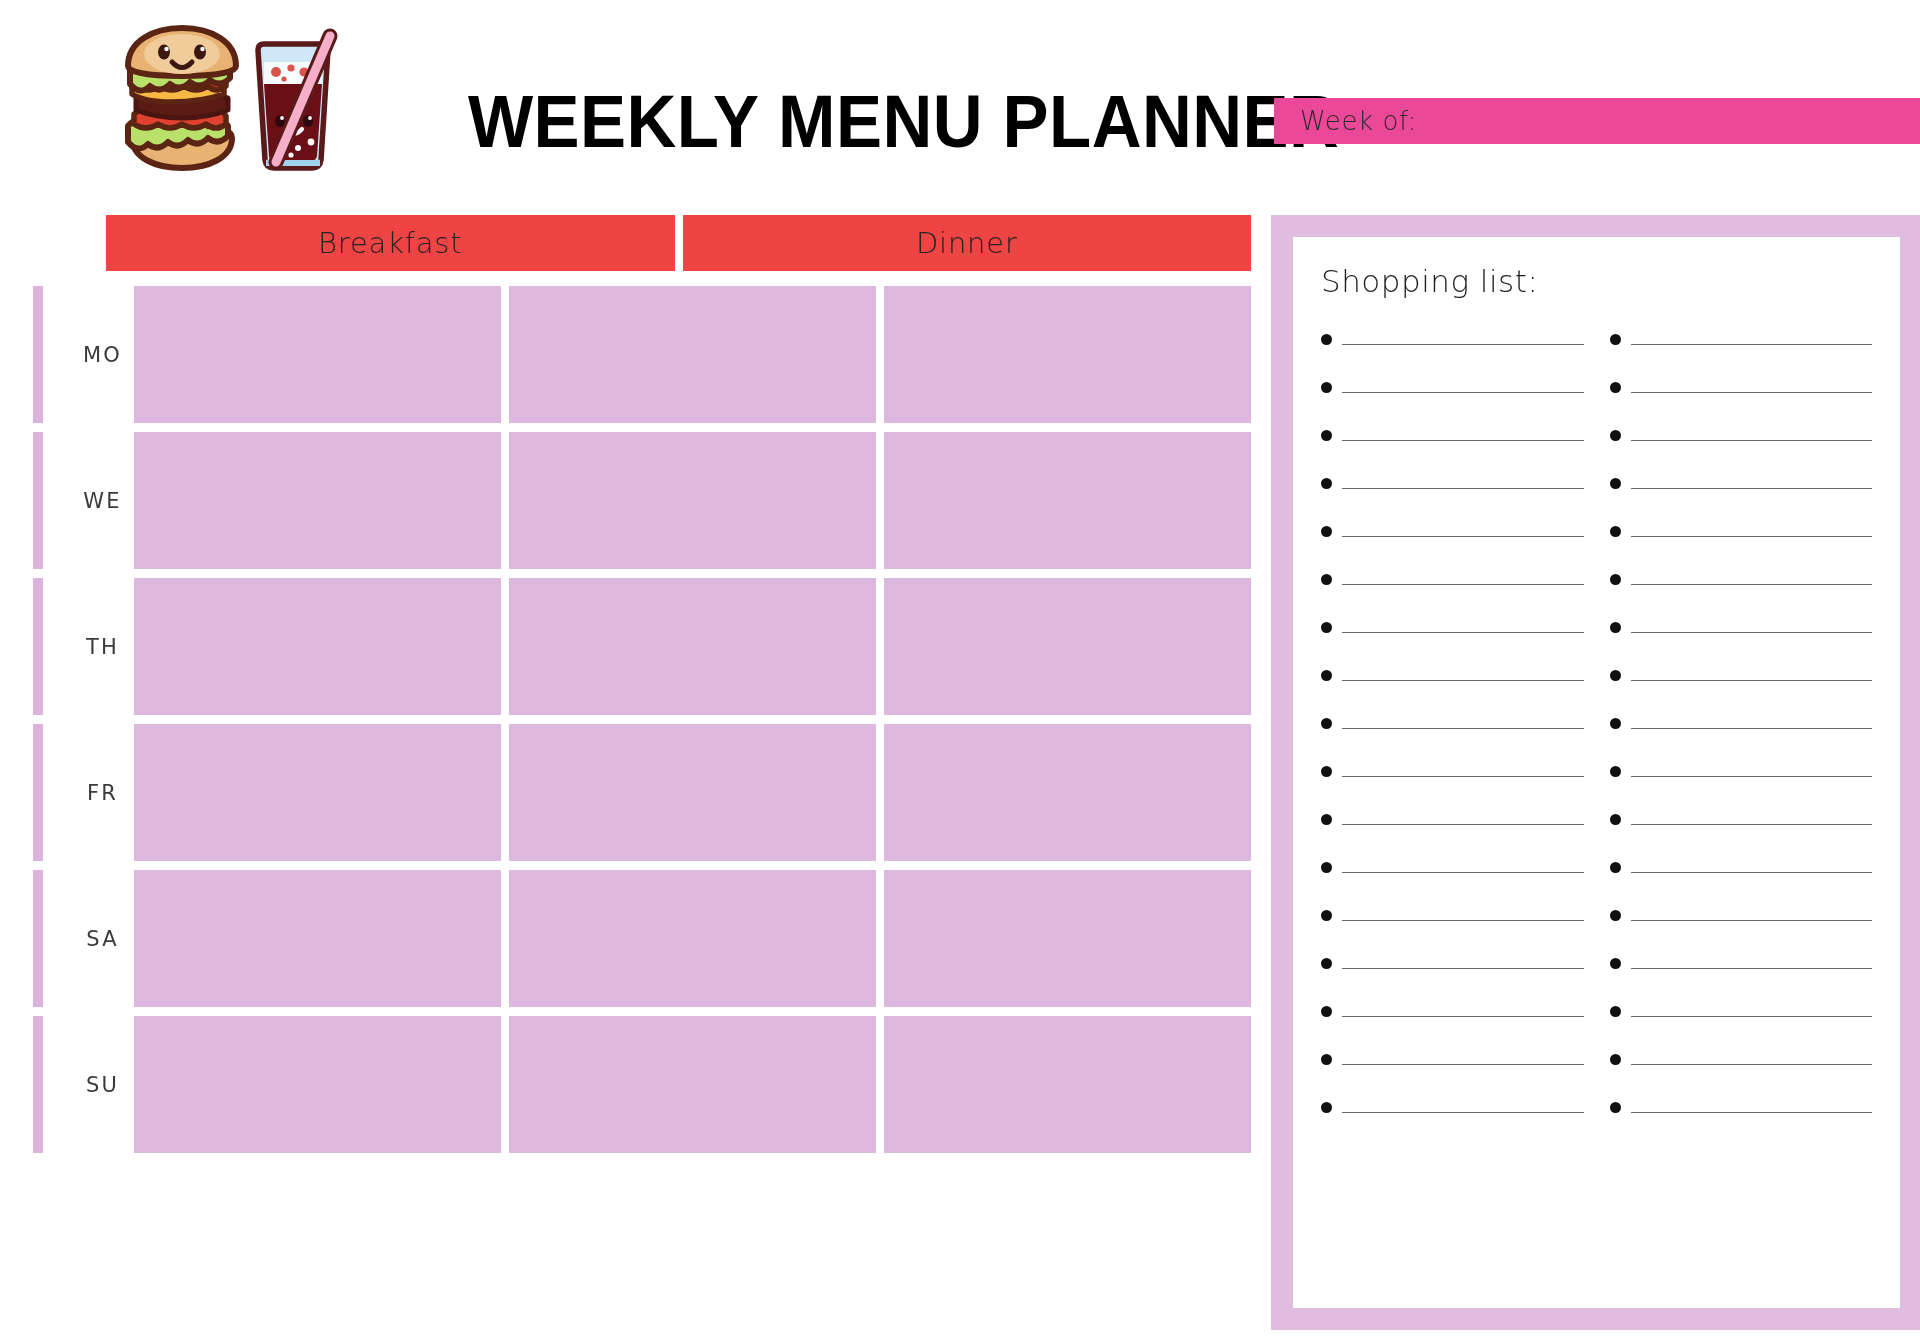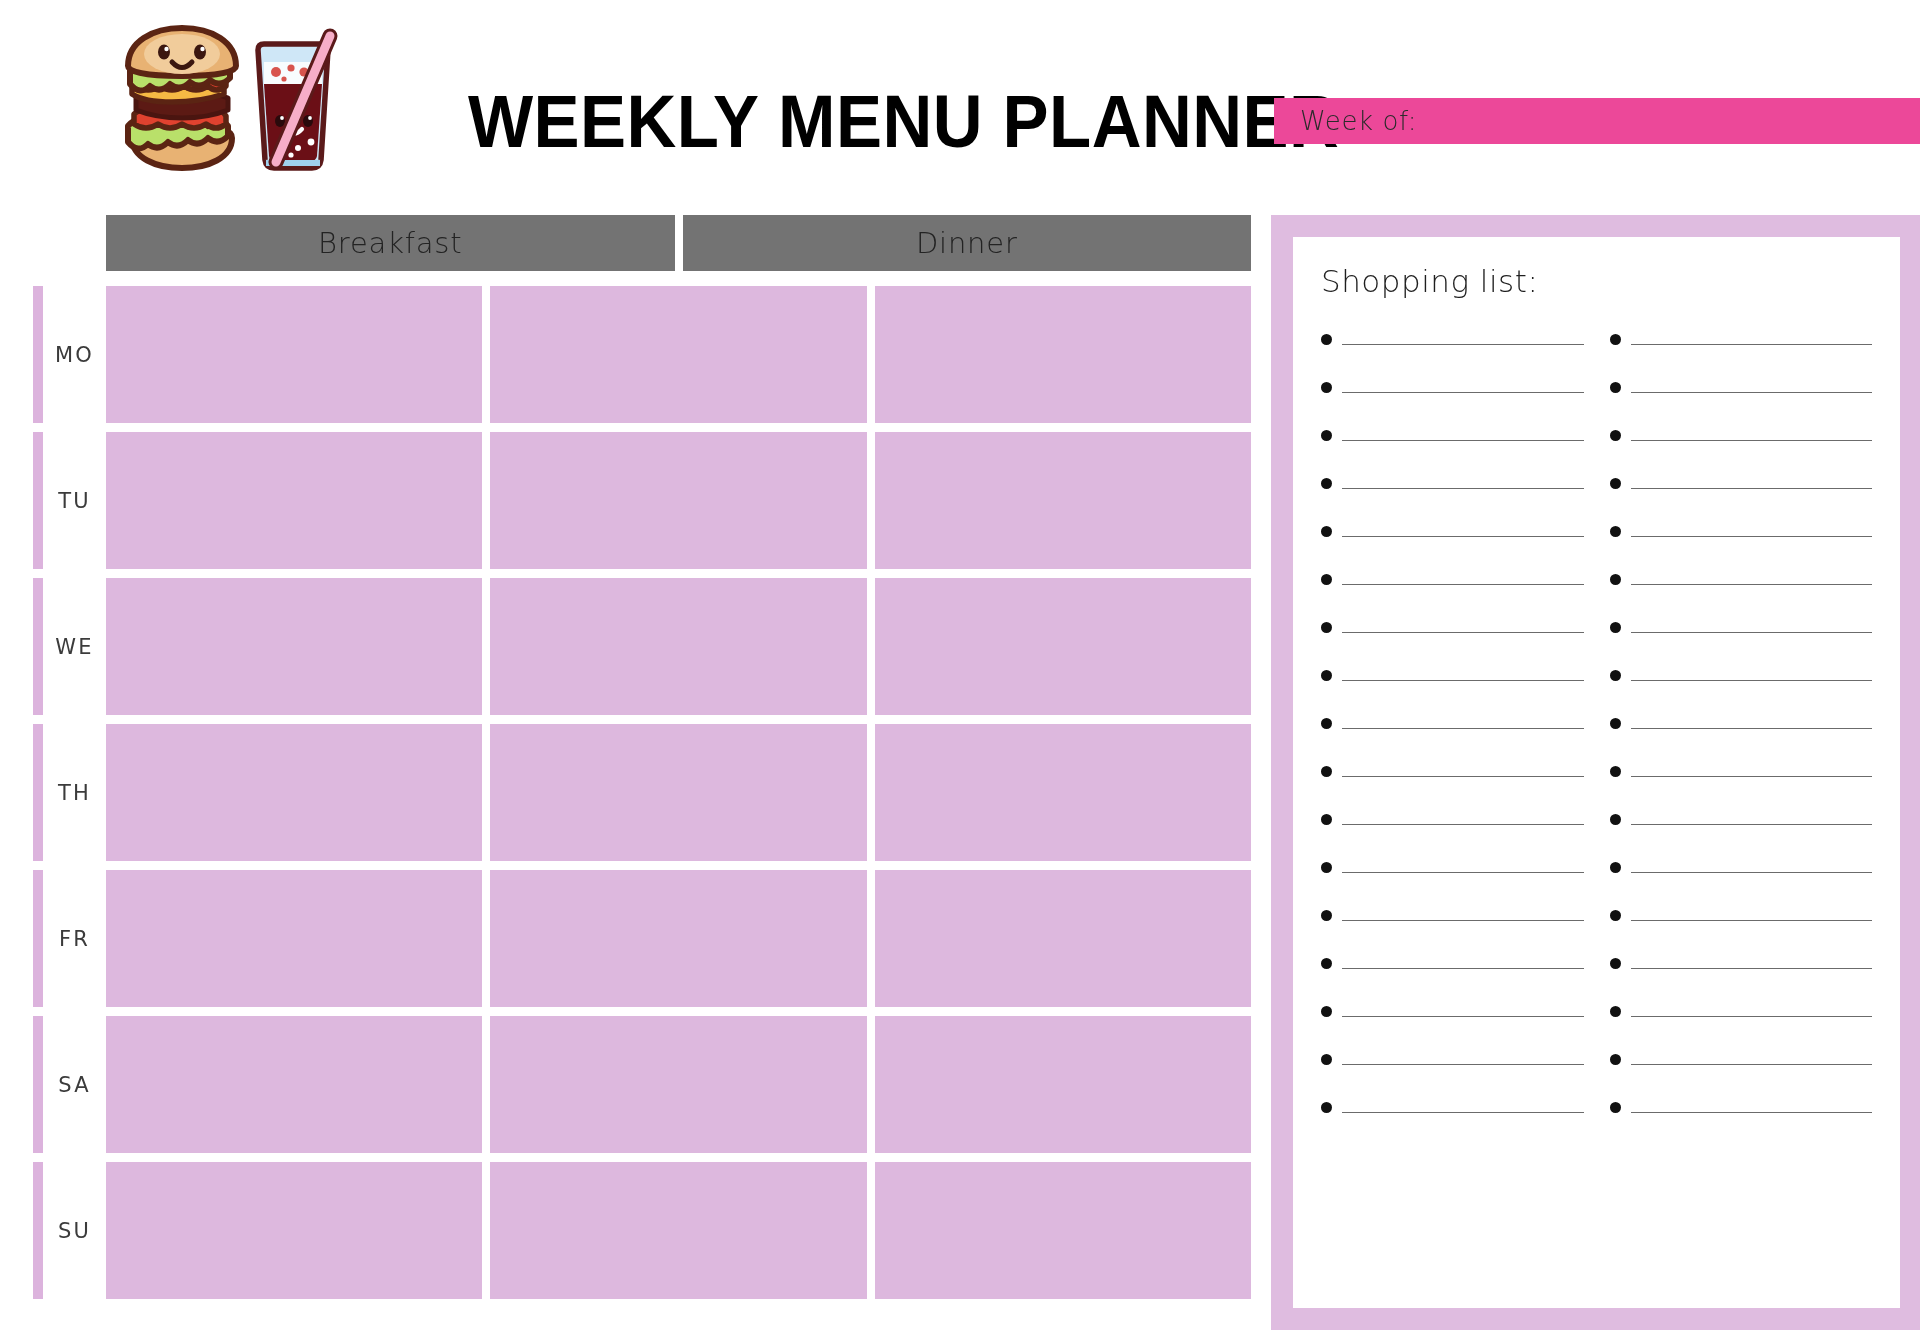--- a/index.html
+++ b/index.html
@@ -51,21 +51,21 @@
     position:absolute; left:0px; top:215px;
     width:1255px; height:1115px;
   }
   #col-headers{
     position:absolute; left:106px; top:0px;
     width:1145px; height:56px;
     display:flex; gap:8px;
   }
   .col-header{
     flex:1 1 0;
-    background:#737373;
+    background:#ef4444;
     display:flex; align-items:center; justify-content:center;
     font-size:29px;
     font-weight:300;
     color:#232323;
     letter-spacing:0.8px;
     font-family:"DejaVu Sans","Liberation Sans",sans-serif;
   }
 
   #day-rows{
     position:absolute; left:0px; top:71px;
@@ -86,20 +86,21 @@
   }
   .day-label{
     width:63px;
     flex:0 0 63px;
     display:flex; align-items:center; justify-content:center;
     font-size:21px;
     font-weight:400;
     color:#3b3b3b;
     letter-spacing:2.2px;
     font-family:"DejaVu Sans","Liberation Sans",sans-serif;
+    padding-left:28px;
   }
   .day-cells{
     flex:1 1 auto;
     display:flex;
     gap:8px;
     padding-right:4px;
   }
   .menu-cell{
     flex:1 1 0;
     background:#ddb8de;
@@ -240,29 +241,20 @@
     <div class="day-row">
       <div class="day-accent"></div>
       <div class="day-label">MO</div>
       <div class="day-cells">
         <div class="menu-cell"></div>
         <div class="menu-cell"></div>
         <div class="menu-cell"></div>
       </div>
     </div>
 
-    <div class="day-row">
-      <div class="day-accent"></div>
-      <div class="day-label">TU</div>
-      <div class="day-cells">
-        <div class="menu-cell"></div>
-        <div class="menu-cell"></div>
-        <div class="menu-cell"></div>
-      </div>
-    </div>
 
     <div class="day-row">
       <div class="day-accent"></div>
       <div class="day-label">WE</div>
       <div class="day-cells">
         <div class="menu-cell"></div>
         <div class="menu-cell"></div>
         <div class="menu-cell"></div>
       </div>
     </div>

